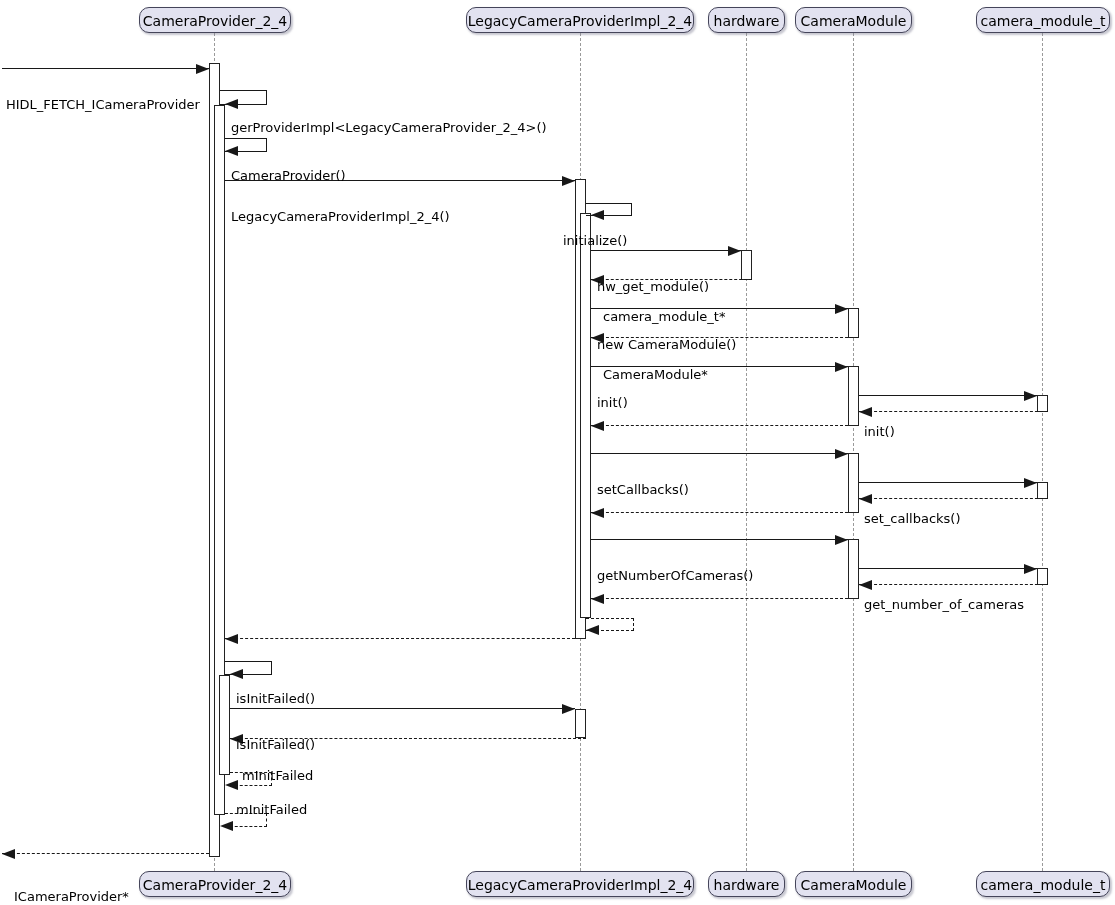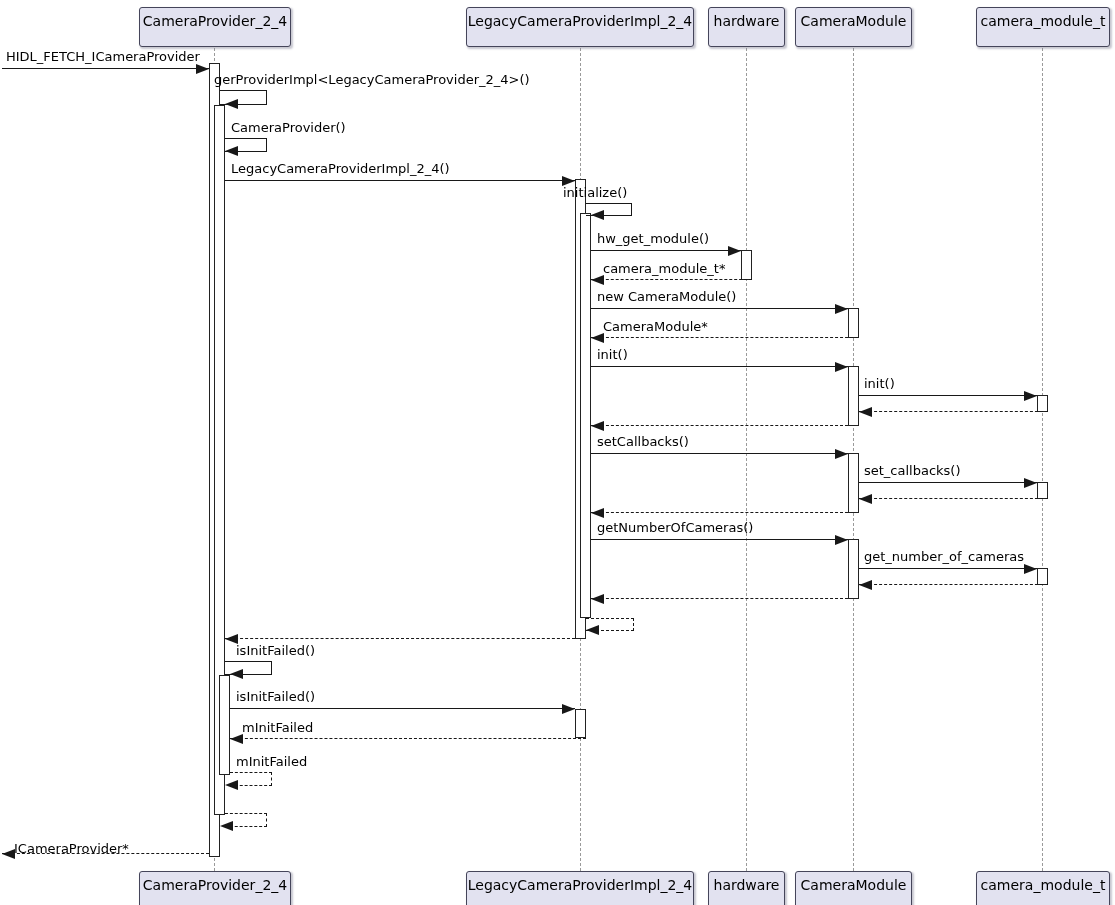--- a/index.html
+++ b/index.html
@@ -2,38 +2,38 @@
 <html><head>
 <meta charset="utf-8">
 <style>
   html,body{margin:0;padding:0;background:#fff;}
   .diagram{
     position:relative;width:1115px;height:905px;background:#FFFFFF;
     font-family:"DejaVu Sans", sans-serif;color:#000;overflow:hidden;
   }
   .lifeline{position:absolute;top:33px;height:838px;width:0;
     border-left:1px dashed #9a9a9a;z-index:1;}
-  .participant{position:absolute;height:40px;background:#E2E2F0;
-    border:1px solid #45455a;border-radius:3px;box-shadow:1.5px 1.5px 2px rgba(130,130,150,.45);
+  .participant{position:absolute;height:26px;background:#E2E2F0;
+    border:1px solid #45455a;border-radius:10px;box-shadow:1.5px 1.5px 2px rgba(130,130,150,.45);
     text-align:center;line-height:26px;font-size:14px;z-index:5;box-sizing:border-box;}
   .act{position:absolute;width:11px;background:#FFFFFF;border:1px solid #222;
     box-sizing:border-box;z-index:2;}
   .line{position:absolute;height:0;border-top:1px solid #181818;z-index:3;}
   .line.dashed{border-top-style:dashed;}
   .head{position:absolute;width:0;height:0;top:-5px;
     border-top:5px solid transparent;border-bottom:5px solid transparent;}
   .head.right{right:0;border-left:13px solid #181818;}
   .head.left{left:0;border-right:13px solid #181818;}
   .loop{position:absolute;border-top:1px solid #181818;border-right:1px solid #181818;
     border-bottom:1px solid #181818;z-index:3;box-sizing:border-box;}
   .loop.dashed{border-top-style:dashed;border-right-style:dashed;border-bottom-style:dashed;}
   .loop .lhead{position:absolute;width:0;height:0;bottom:-5px;
     border-top:5px solid transparent;border-bottom:5px solid transparent;
     border-right:13px solid #181818;}
-  .lbl{position:absolute;font-size:13px;white-space:nowrap;z-index:4;line-height:16px;}
+  .lbl{position:absolute;font-size:13px;white-space:nowrap;z-index:4;line-height:16px;margin-top:48px;}
 </style>
 </head>
 <body>
 
 <div class="diagram">
 
   <div class="lifeline" style="left:214px"></div>
   <div class="lifeline" style="left:580px"></div>
   <div class="lifeline" style="left:746px"></div>
   <div class="lifeline" style="left:853px"></div>
@@ -64,21 +64,21 @@
   <div class="act" style="left:848px;top:539px;height:60px"></div>
   <div class="act" style="left:1037px;top:395px;height:17px"></div>
   <div class="act" style="left:1037px;top:482px;height:17px"></div>
   <div class="act" style="left:1037px;top:568px;height:17px"></div>
 
   <span class="lbl" style="left:6px;top:49px">HIDL_FETCH_ICameraProvider</span>
   <div class="line" style="left:2px;top:68px;width:207px">
       <span class="head right"></span>
     </div>
 
-  <span class="lbl" style="left:214px;top:72px">gerProviderImpl&lt;LegacyCameraProvider_2_4&gt;()</span>
+  <span class="lbl" style="left:231px;top:72px">gerProviderImpl&lt;LegacyCameraProvider_2_4&gt;()</span>
   <div class="loop" style="left:220px;top:90px;width:47px;height:15px">
       <span class="lhead" style="left:5px"></span>
     </div>
 
   <span class="lbl" style="left:231px;top:120px">CameraProvider()</span>
   <div class="loop" style="left:225px;top:138px;width:42px;height:14px">
       <span class="lhead" style="left:0px"></span>
     </div>
 
   <span class="lbl" style="left:231px;top:161px">LegacyCameraProviderImpl_2_4()</span>

